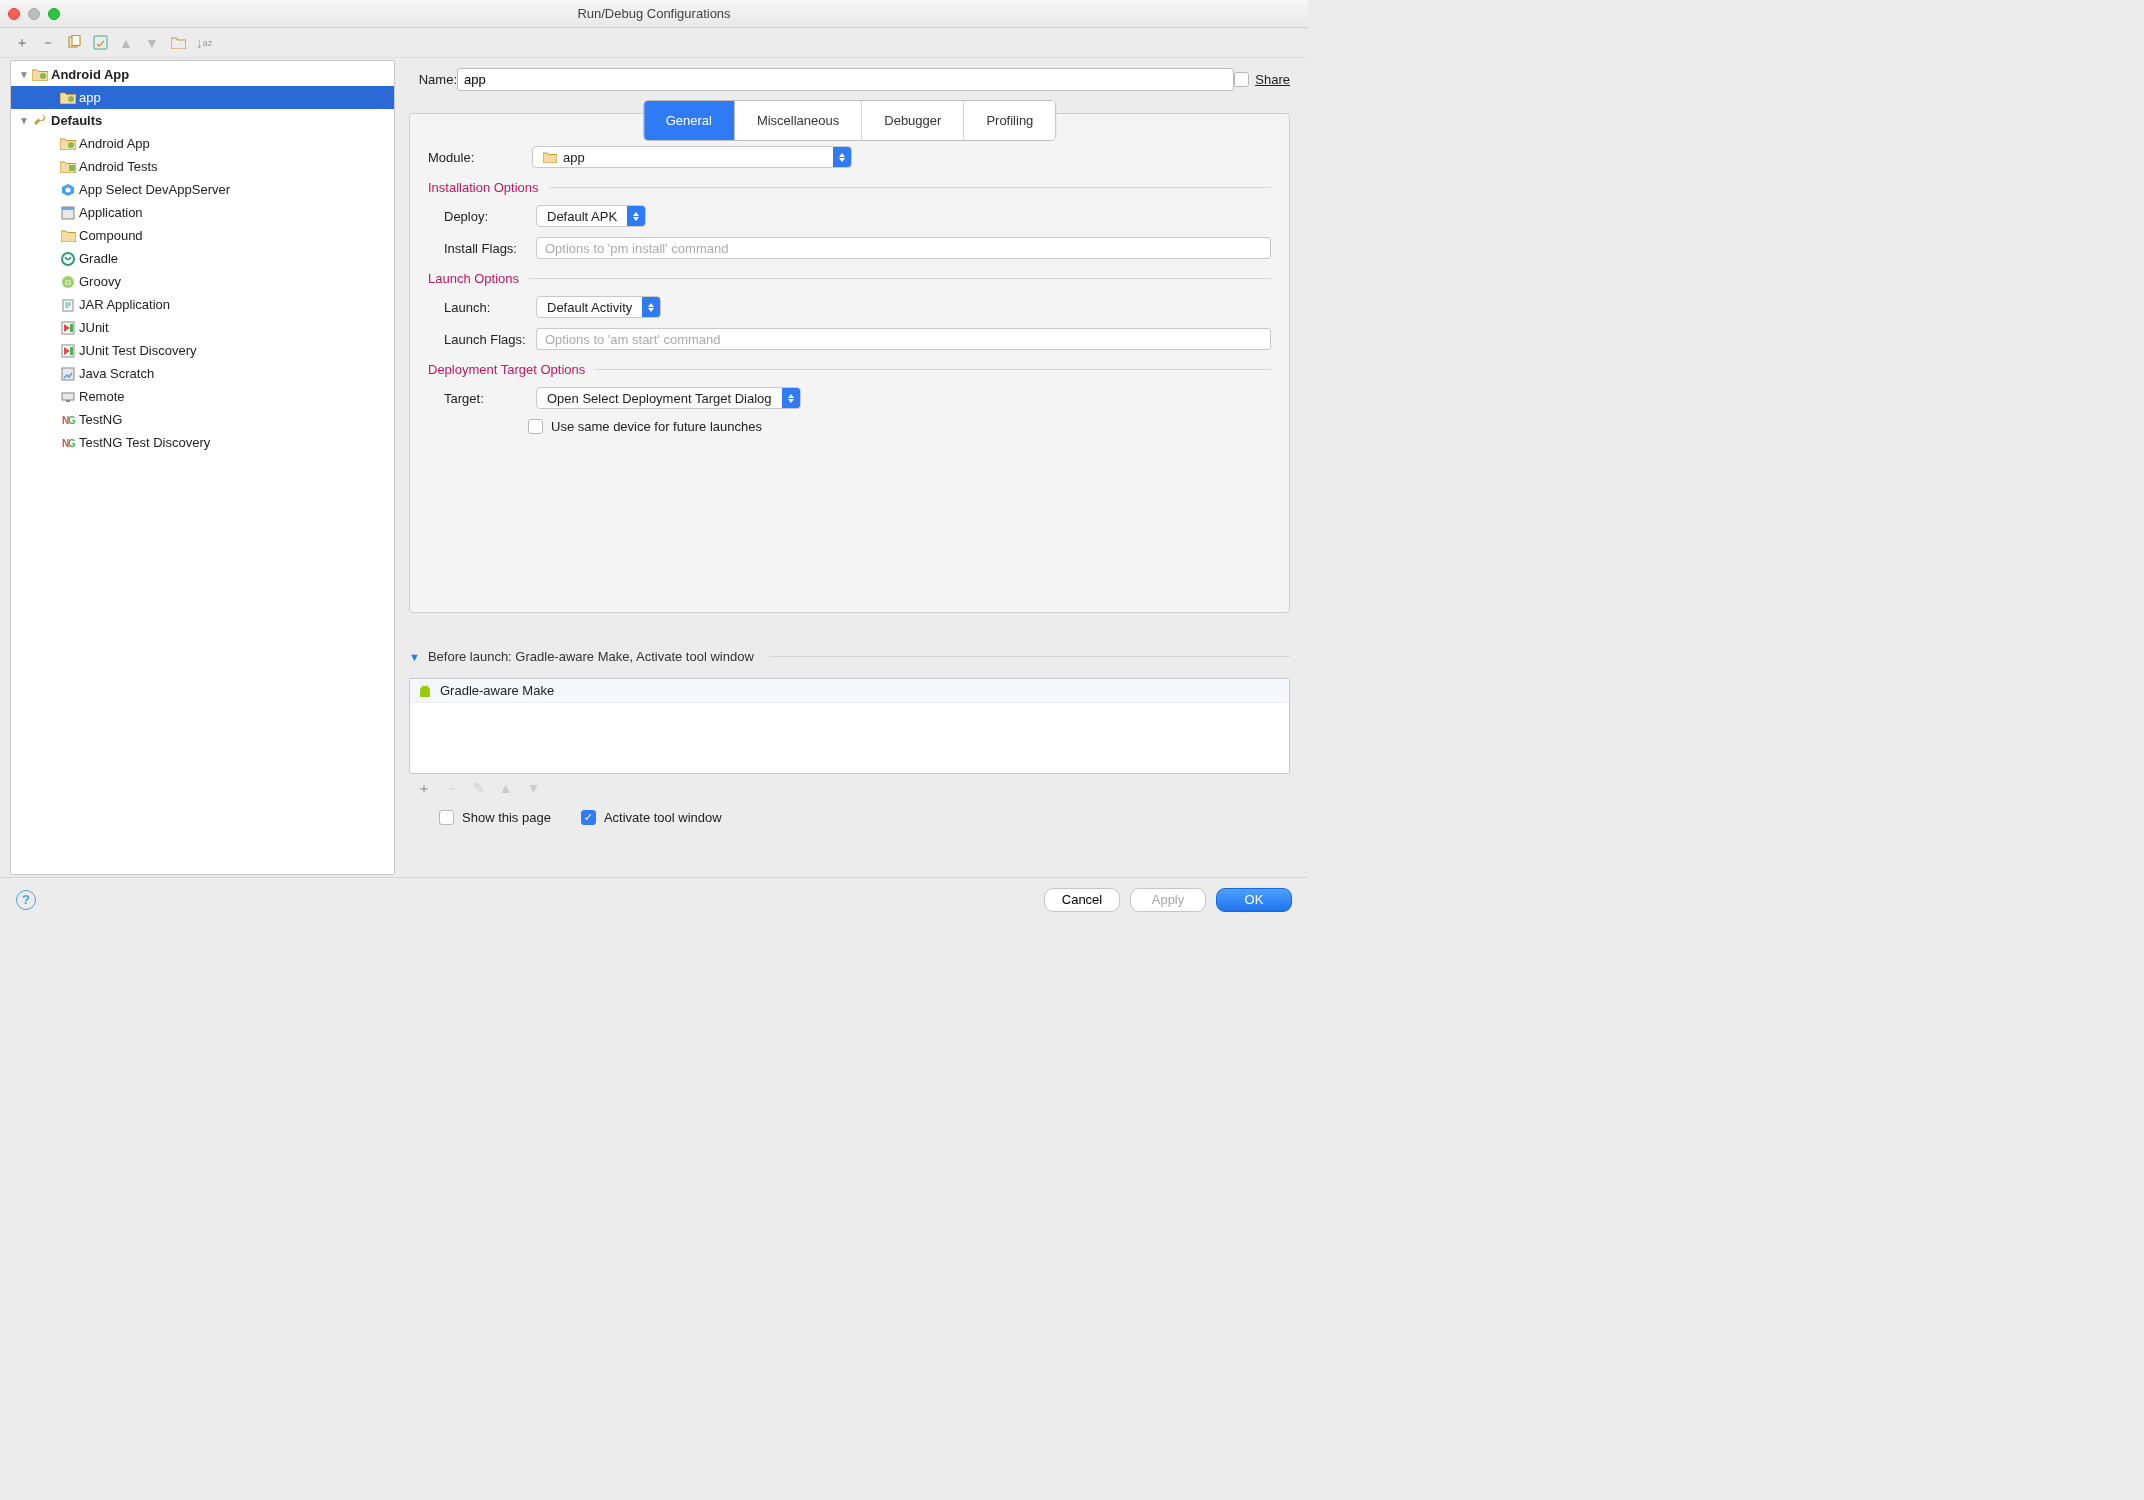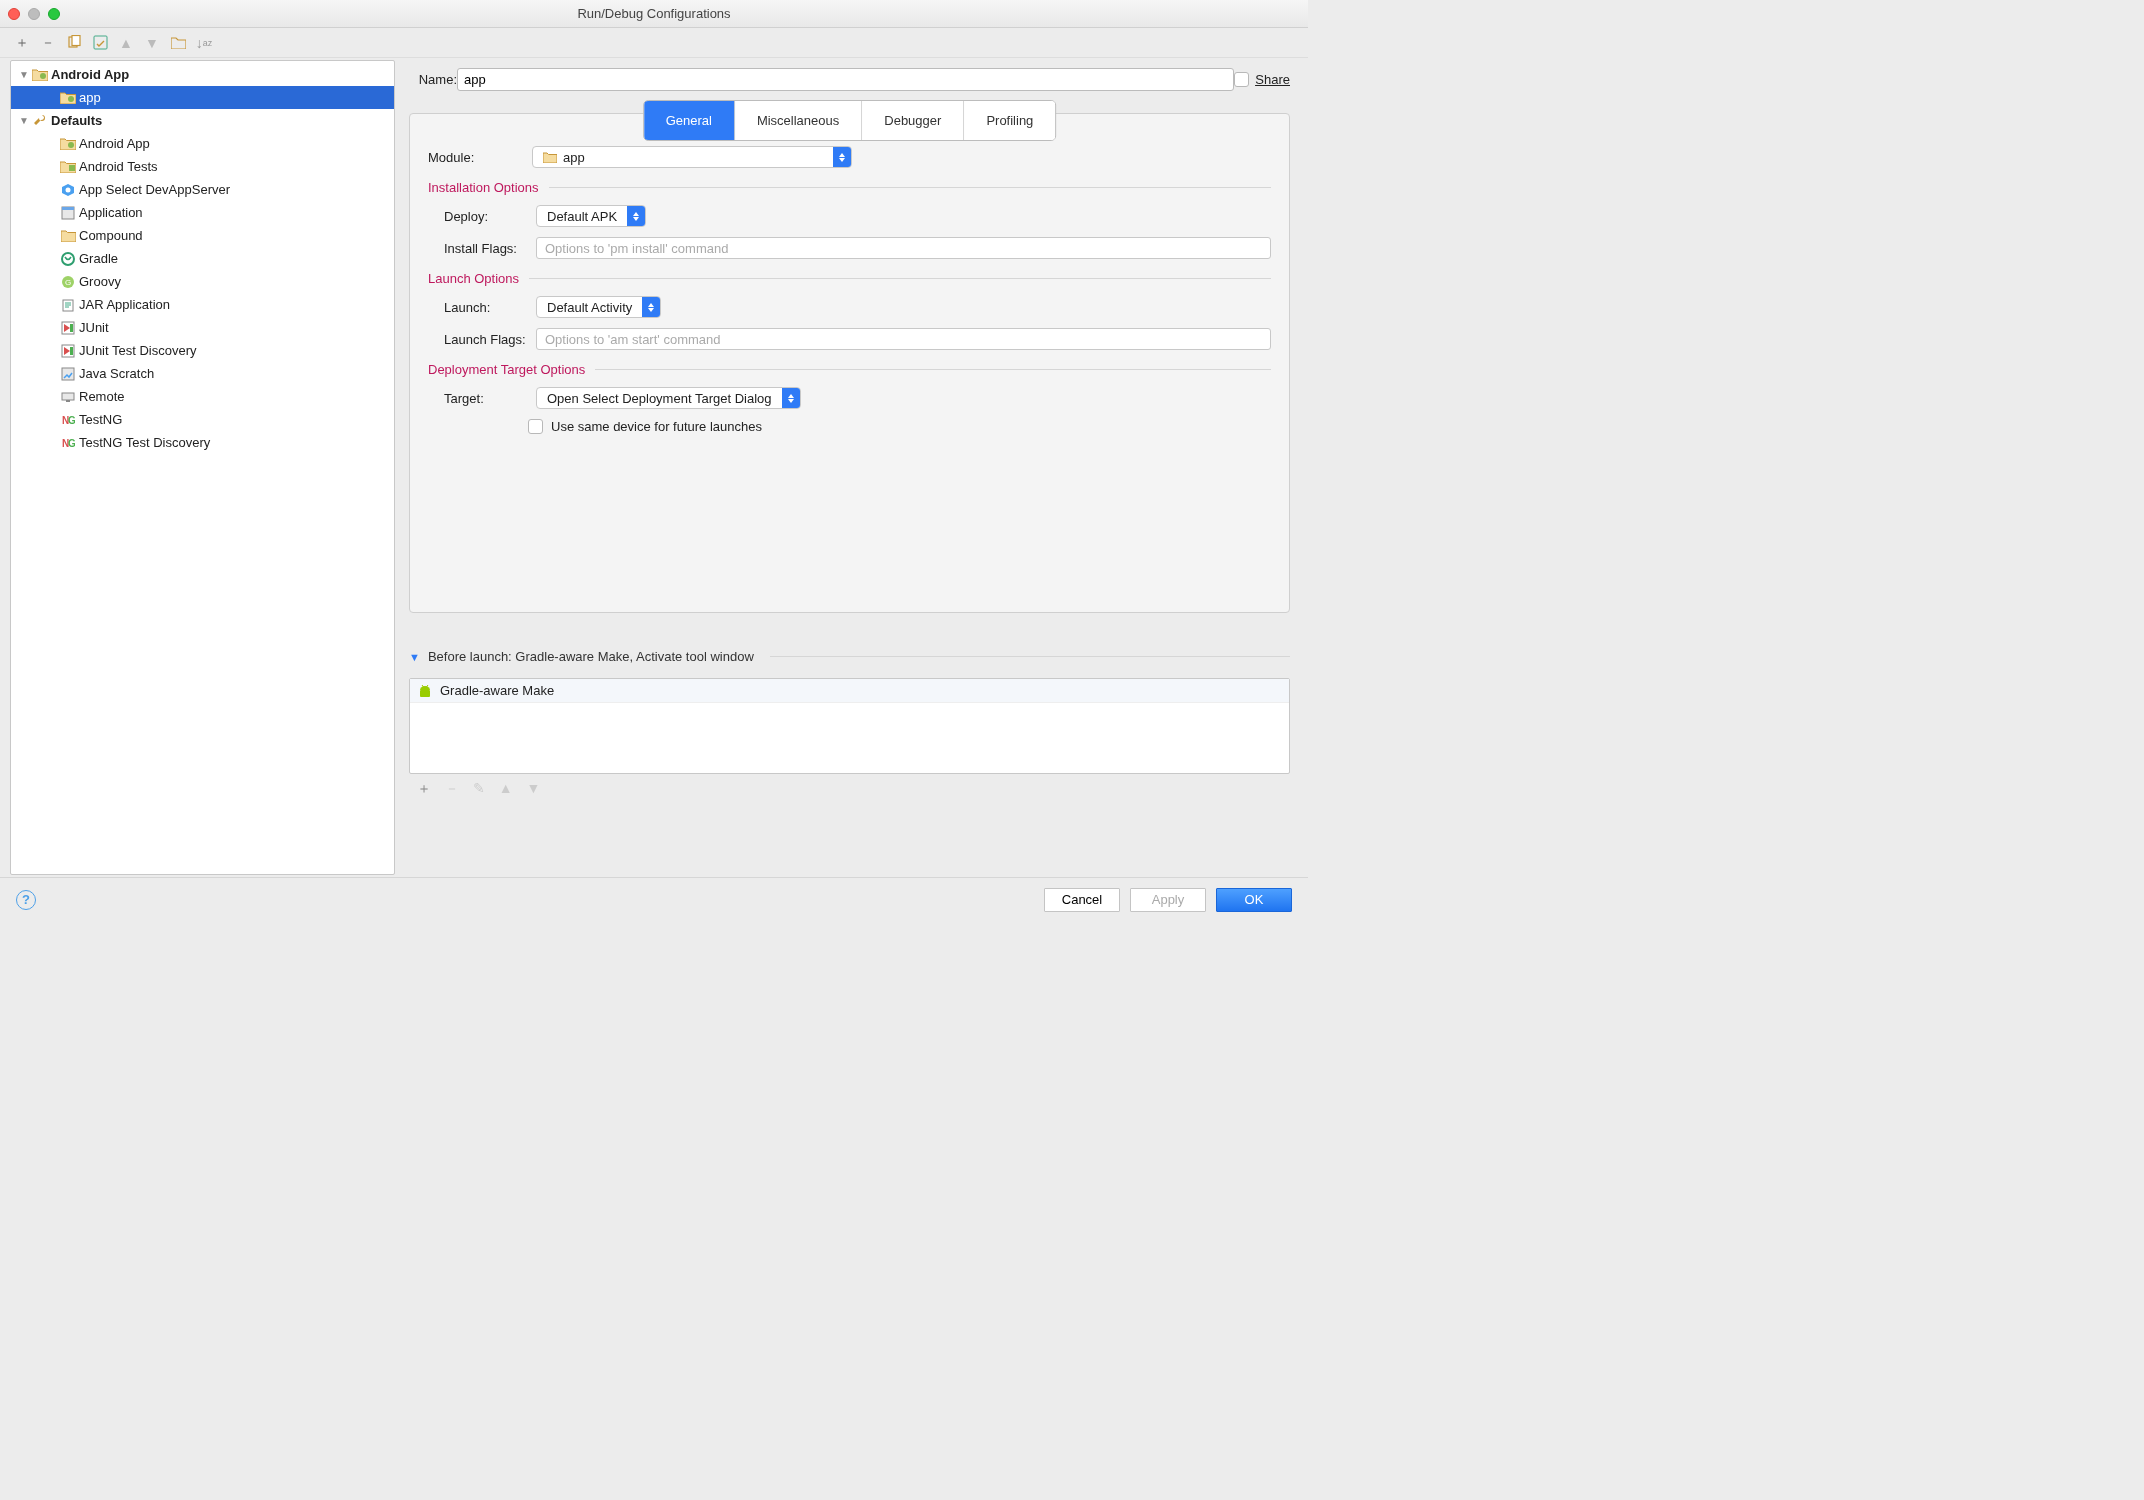--- a/index.html
+++ b/index.html
@@ -163,21 +163,21 @@
   display: flex; align-items: center; justify-content: space-between;
   padding: 0 16px;
 }
 .help-icon {
   width: 20px; height: 20px; border: 1px solid #4da0e8; color: #4da0e8;
   border-radius: 50%; display: flex; align-items: center; justify-content: center;
   font-size: 13px; font-weight: 600;
 }
 .footer-buttons { display: flex; gap: 10px; }
 .btn {
-  min-width: 76px; height: 24px; border-radius: 1px;
+  min-width: 76px; height: 24px; border-radius: 9px;
   border: 1px solid #c4c4c4; background: #fff;
   font-size: 13px; padding: 0 1px;
 }
 .btn.disabled { color: #aaa; }
 .btn.primary {
   background: linear-gradient(#4ea0ff, #1f74f0);
   border: 1px solid #1a66d8; color: #fff;
 }
 svg { display: block; }
 .checkbox-box {
@@ -489,20 +489,30 @@
           <span>Gradle-aware Make</span>
         </div>
       </div>
       <div class="bl-toolbar">
         <span>＋</span>
         <span style="color:#ccc">－</span>
         <span style="color:#ccc">✎</span>
         <span style="color:#ccc">▲</span>
         <span style="color:#ccc">▼</span>
       </div>
+      <div class="bl-checks">
+        <label class="chk">
+          <span class="checkbox-box"></span>
+          <span>Show this page</span>
+        </label>
+        <label class="chk">
+          <span class="checkbox-box checked">✓</span>
+          <span>Activate tool window</span>
+        </label>
+      </div>
     </div>
   </div>
 </div>
 
 <div class="footer">
   <div class="help-icon">?</div>
   <div class="footer-buttons">
     <button class="btn">Cancel</button>
     <button class="btn disabled">Apply</button>
     <button class="btn primary">OK</button>

